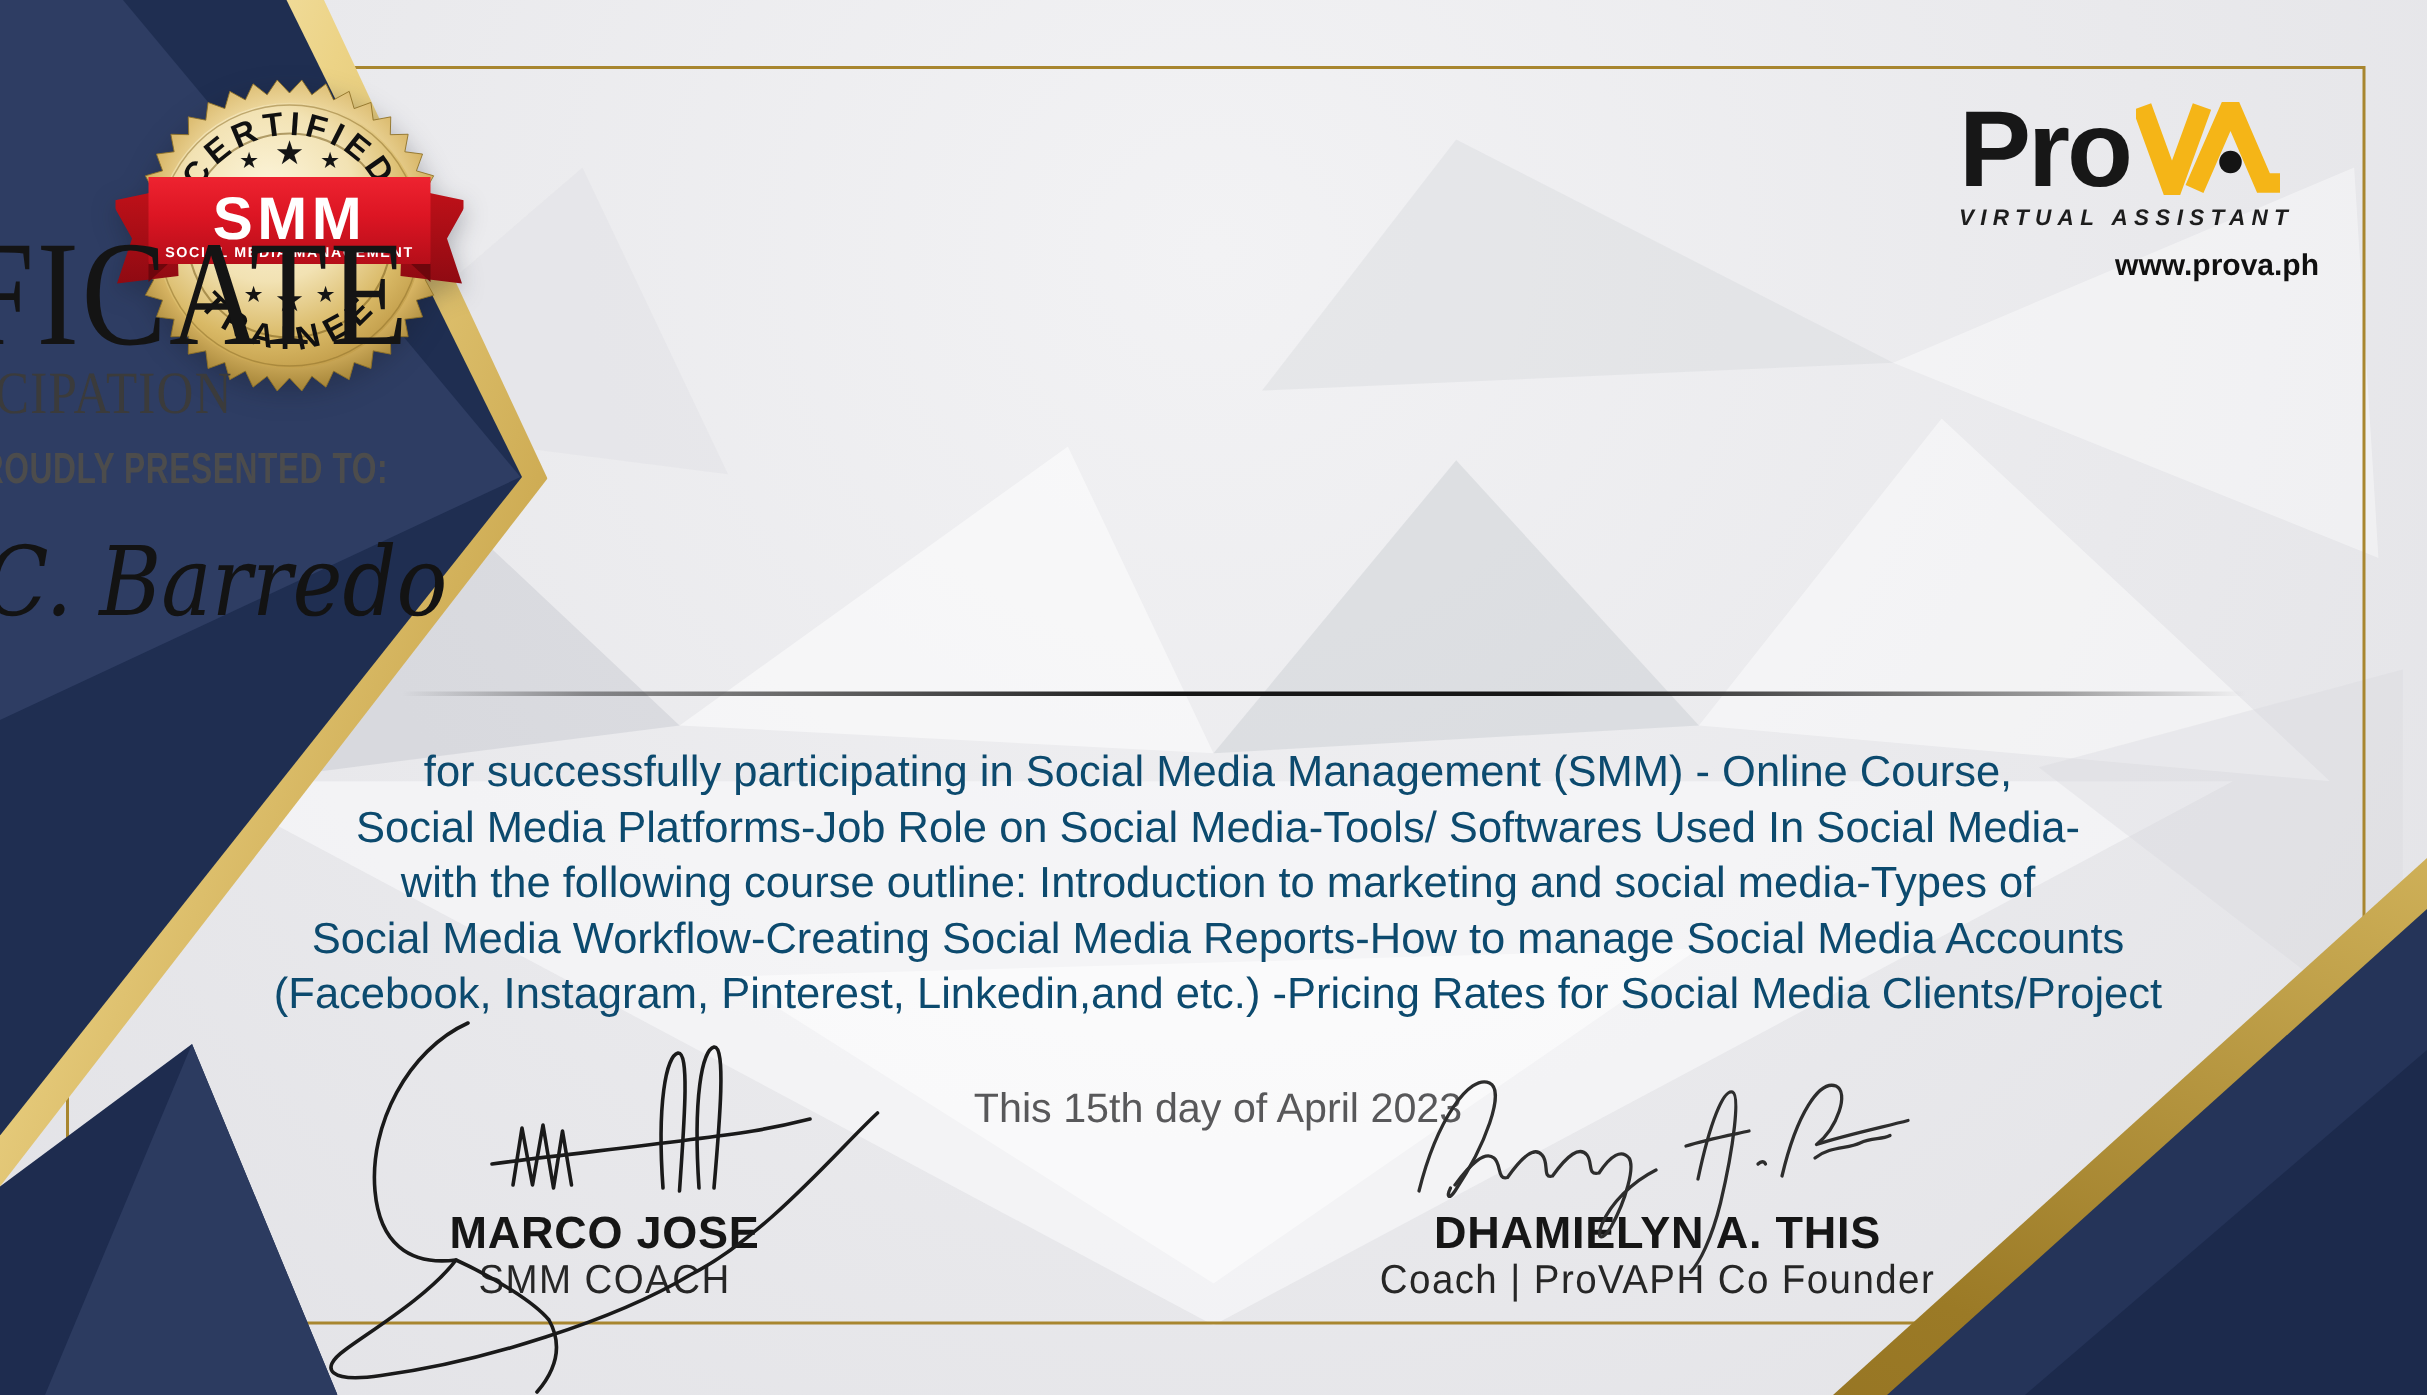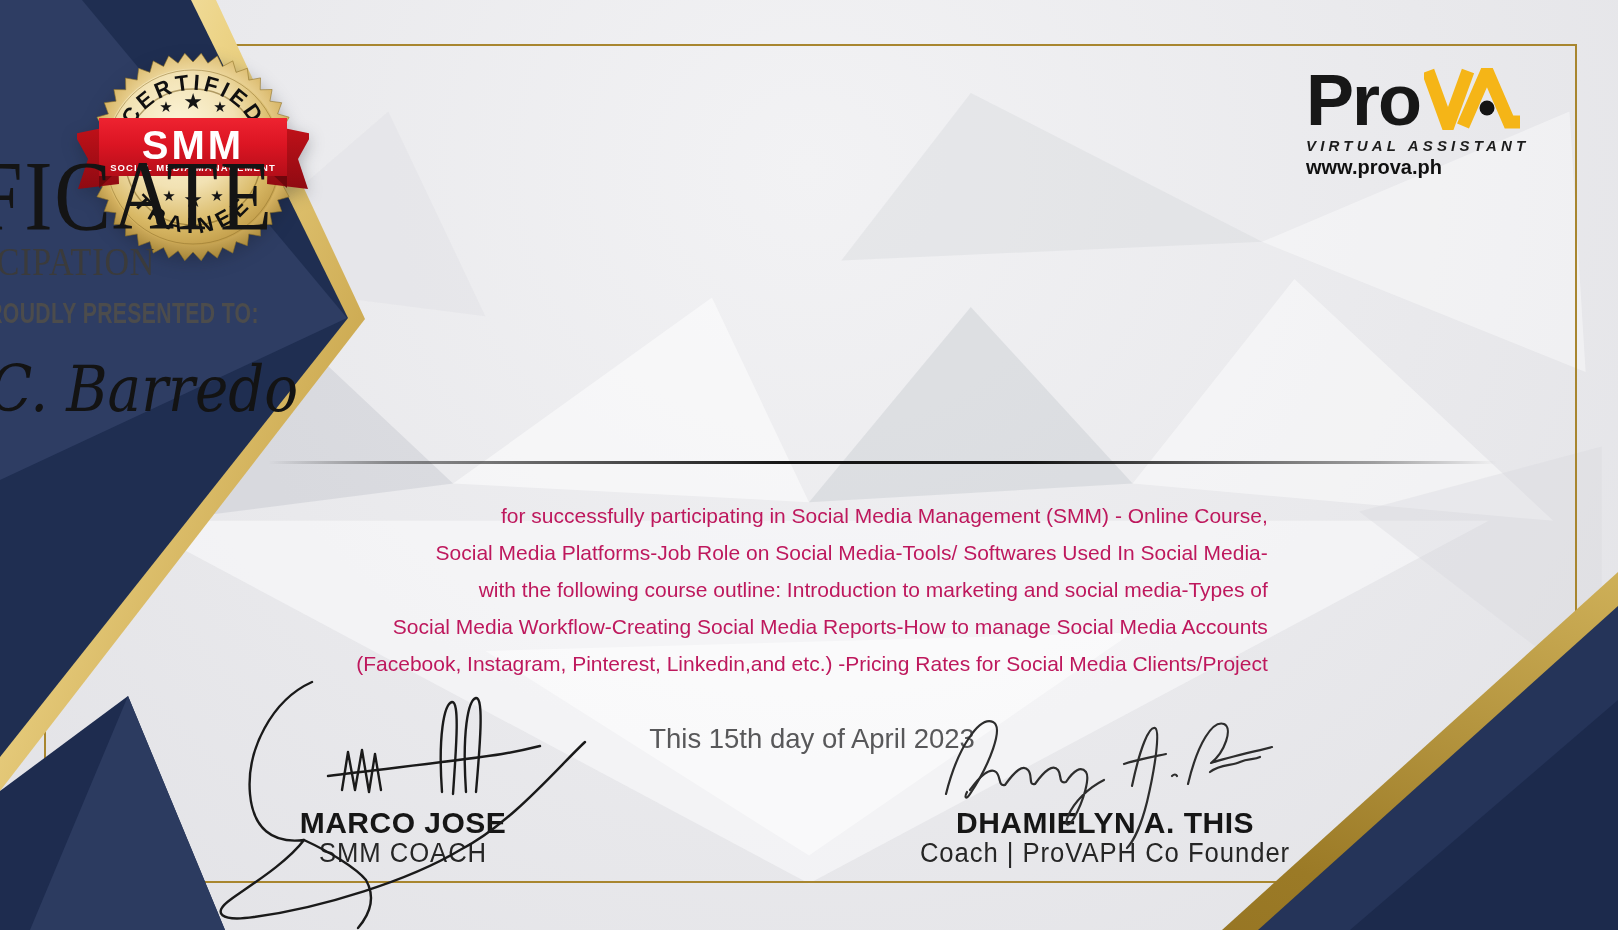--- a/index.html
+++ b/index.html
@@ -43,38 +43,38 @@
   .badge-svg { position:absolute; left:77px; top:41px; width:232px; height:232px; z-index:4;
                filter:drop-shadow(0 5px 8px rgba(20,25,40,.3)); }
 
   
   .logo { position:absolute; left:1306px; top:68px; width:240px; z-index:3; }
   .logo-row { display:flex; align-items:flex-end; }
   .logo-pro { font-size:72px; font-weight:800; color:#171717; line-height:.82; letter-spacing:-2px; }
   .logo-va { width:96px; height:62px; margin-left:4px; }
   .logo-tagline { margin-top:7px; font-size:15px; font-weight:700; color:#1d1d1d;
                   letter-spacing:4.2px; white-space:nowrap;font-style:italic; }
-  .logo-site { margin-top:2px; text-align:left; font-size:20px; font-weight:700; color:#101010; }
+  .logo-site { margin-top:12px; text-align:right; font-size:20px; font-weight:700; color:#101010; }
 
   
   .ctext { position:absolute; z-index:5; white-space:nowrap; }
   .center { left:812px; transform:translateX(-50%); }
   .title { top:138px; font-family:"Liberation Serif", serif; font-size:100px; font-weight:400;
            letter-spacing:2px; color:#141414; transform:translateX(-50%) scaleX(.85); }
   .subtitle { top:238px; font-family:"Liberation Serif", serif; font-size:40px; color:#3b3b3b;
               letter-spacing:1px; transform:translateX(-50%) scaleX(.85); }
   .presented { top:297px; font-size:29px; font-weight:700; color:#4c4c4c; letter-spacing:.5px;
                transform:translateX(-50%) scaleX(.73); }
   .recipient { top:352px; font-family:"DejaVu Serif", serif; font-style:italic; font-size:64px;
                color:#131313; transform:translateX(-50%) scaleX(.88); }
   .name-divider { position:absolute; left:268px; top:461px; width:1229px; height:3px; z-index:5;
     background:linear-gradient(90deg, rgba(30,30,30,0) 0%, rgba(30,30,30,.45) 10%,
       #161616 42%, #161616 62%, rgba(30,30,30,.4) 90%, rgba(30,30,30,0) 100%); }
   .bodytext { position:absolute; left:812px; top:497px; transform:translateX(-50%); z-index:5;
-              text-align:right; font-size:21px; line-height:37px; color:#be185d; white-space:nowrap; }
+              text-align:center; font-size:29px; line-height:37px; color:#0c4a6e; white-space:nowrap; }
   .dateline { top:723px; font-size:27.5px; color:#58585a; }
 
   
   .sig-name { position:absolute; z-index:5; font-size:30px; font-weight:700; color:#161616;
               letter-spacing:.5px; white-space:nowrap; transform:translateX(-50%); top:806px; }
   .sig-role { position:absolute; z-index:5; font-size:27px; font-weight:400; color:#262626;
               letter-spacing:1px; white-space:nowrap; transform:translateX(-50%) scaleX(.95); top:838px; }
   .sig-left  { left:403px; }
   .sig-right { left:1105px; }
   .sig-svg { position:absolute; z-index:6; }

